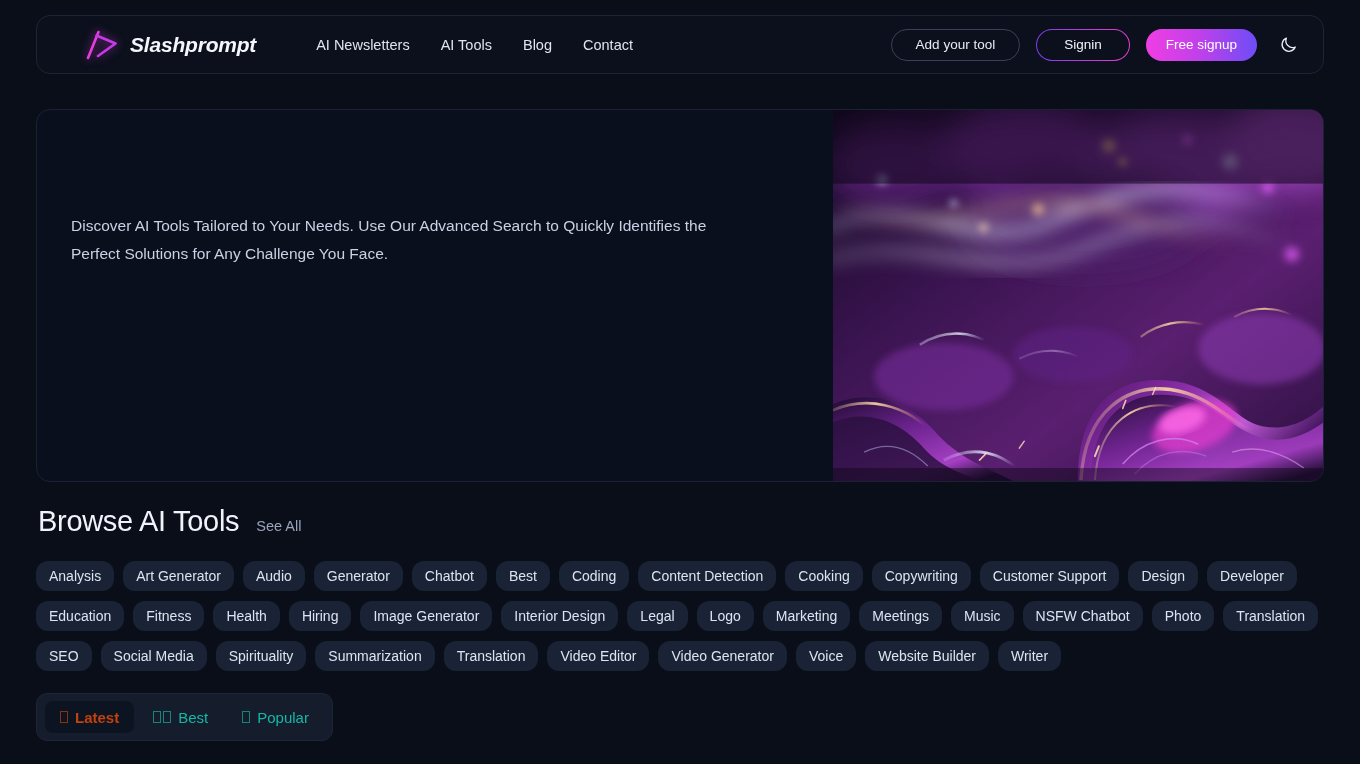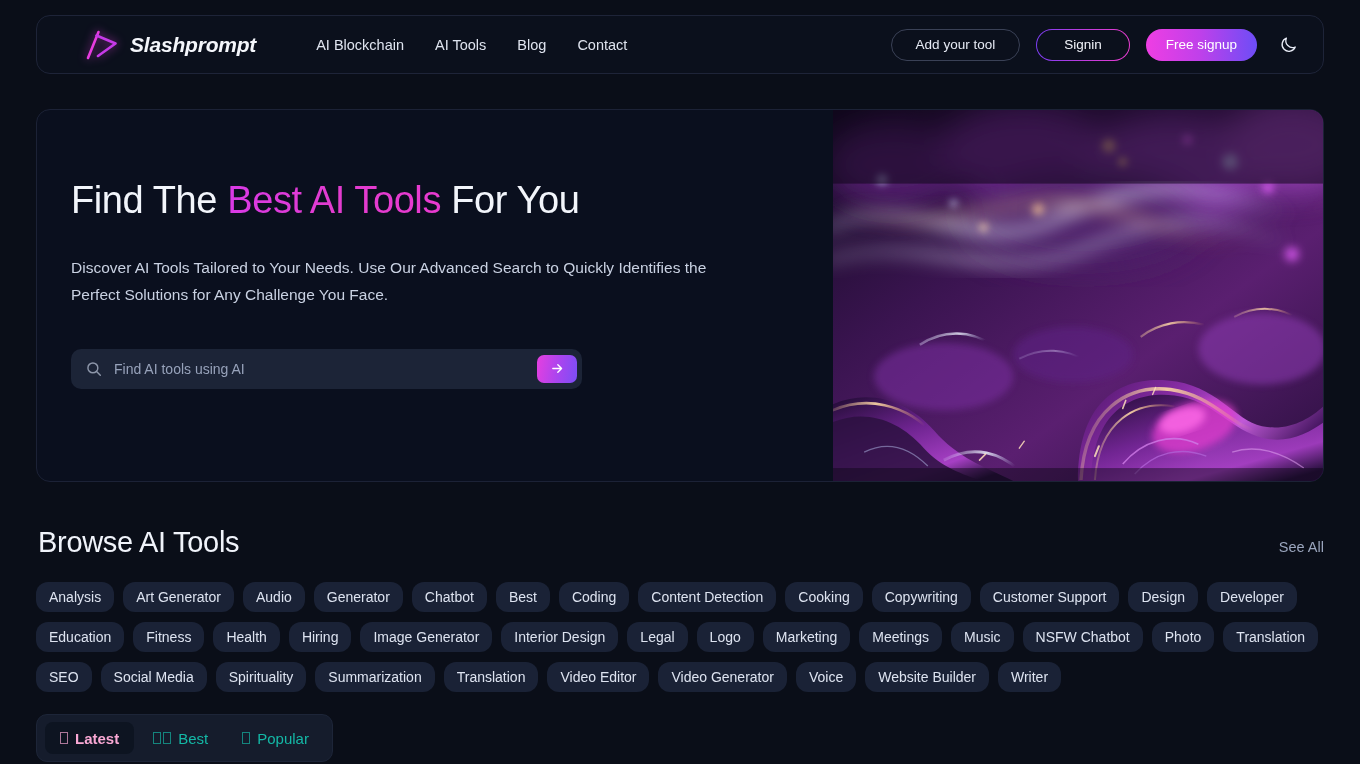--- a/index.html
+++ b/index.html
@@ -208,26 +208,25 @@
   .hero-art {
     position: absolute;
     inset: 0;
     width: 100%;
     height: 100%;
     display: block;
   }
 
   
   .browse-head {
-    margin-top: 44px;
+    margin-top: 23px;
     display: flex;
     align-items: baseline;
     gap: 17px;
     padding-left: 2px;
-    justify-content: space-between;
   }
   .browse-title {
     font-size: 29px;
     font-weight: 400;
     letter-spacing: -0.3px;
     color: #f0f3fa;
   }
   .see-all {
     font-size: 14.5px;
     color: #9aa5bd;
@@ -273,21 +272,21 @@
     display: inline-flex;
     align-items: center;
     gap: 7px;
     font-size: 15px;
     color: #14b8a6;
     cursor: pointer;
     white-space: nowrap;
   }
   .tab.active {
     background: #0d1421;
-    color: #f9a8d4;
+    color: #c2410c;
     font-weight: 700;
   }
   .tab-glyph {
     display: inline-block;
     font-size: 13px;
     line-height: 1;
     color: inherit;
     opacity: 0.9;
   }
   
@@ -311,21 +310,21 @@
 
     <div class="brand">
       <svg class="brand-logo" viewBox="0 0 34 30">
         <path d="M13.5 2 L3 28" stroke="#e83ce0" stroke-width="2.6" stroke-linecap="round" fill="none"></path>
         <path d="M11.5 5.5 L30.5 13.5 L13 26" stroke="#c63ae8" stroke-width="2.6" stroke-linejoin="round" stroke-linecap="round" fill="none"></path>
       </svg>
       <span class="brand-name">Slashprompt</span>
     </div>
 
     <div class="nav-links">
-      <span class="nav-link">AI Blockchain</span>
+      <span class="nav-link">AI Newsletters</span>
       <span class="nav-link">AI Tools</span>
       <span class="nav-link">Blog</span>
       <span class="nav-link">Contact</span>
     </div>
 
     <div class="nav-right">
       <button class="btn btn-ghost">Add your tool</button>
       <button class="btn btn-outline-grad">Signin</button>
       <button class="btn btn-grad">Free signup</button>
       <div class="theme-toggle">
@@ -333,36 +332,23 @@
           <path d="M20.5 15.2A8.6 8.6 0 0 1 9.3 4a8.6 8.6 0 1 0 11.2 11.2z" fill="none" stroke="#e7ebf5" stroke-width="1.7" stroke-linejoin="round"></path>
         </svg>
       </div>
     </div>
   </div>
 
   
   <div class="hero">
 
     <div class="hero-left">
-      <h1 class="hero-title"><span>Find The </span><span class="accent">Best AI Tools</span><span> For You</span></h1>
 
       <p class="hero-sub">Discover AI Tools Tailored to Your Needs. Use Our Advanced Search to Quickly Identifies the Perfect Solutions for Any Challenge You Face.</p>
 
-      <div class="search-wrap">
-        <svg class="search-icon" viewBox="0 0 24 24">
-          <circle cx="10.5" cy="10.5" r="6.6" fill="none" stroke="#b9c2d6" stroke-width="1.9"></circle>
-          <path d="M15.4 15.4 L20.4 20.4" stroke="#b9c2d6" stroke-width="1.9" stroke-linecap="round"></path>
-        </svg>
-        <input class="search-input" type="text" placeholder="Find AI tools using AI" style="">
-        <button class="search-go">
-          <svg width="15" height="15" viewBox="0 0 24 24">
-            <path d="M4.5 12h14M12.5 6l6 6-6 6" fill="none" stroke="#ffffff" stroke-width="2.2" stroke-linecap="round" stroke-linejoin="round"></path>
-          </svg>
-        </button>
-      </div>
     </div>
 
     <div class="hero-right">
       <svg class="hero-art" viewBox="0 0 510 373" preserveAspectRatio="xMidYMid slice">
         <defs>
           <linearGradient id="bg1" x1="0" y1="0" x2="1" y2="1">
             <stop offset="0%" stop-color="#120a20"></stop>
             <stop offset="35%" stop-color="#3a1450"></stop>
             <stop offset="65%" stop-color="#5a1f70"></stop>
             <stop offset="100%" stop-color="#2a0f3e"></stop>

